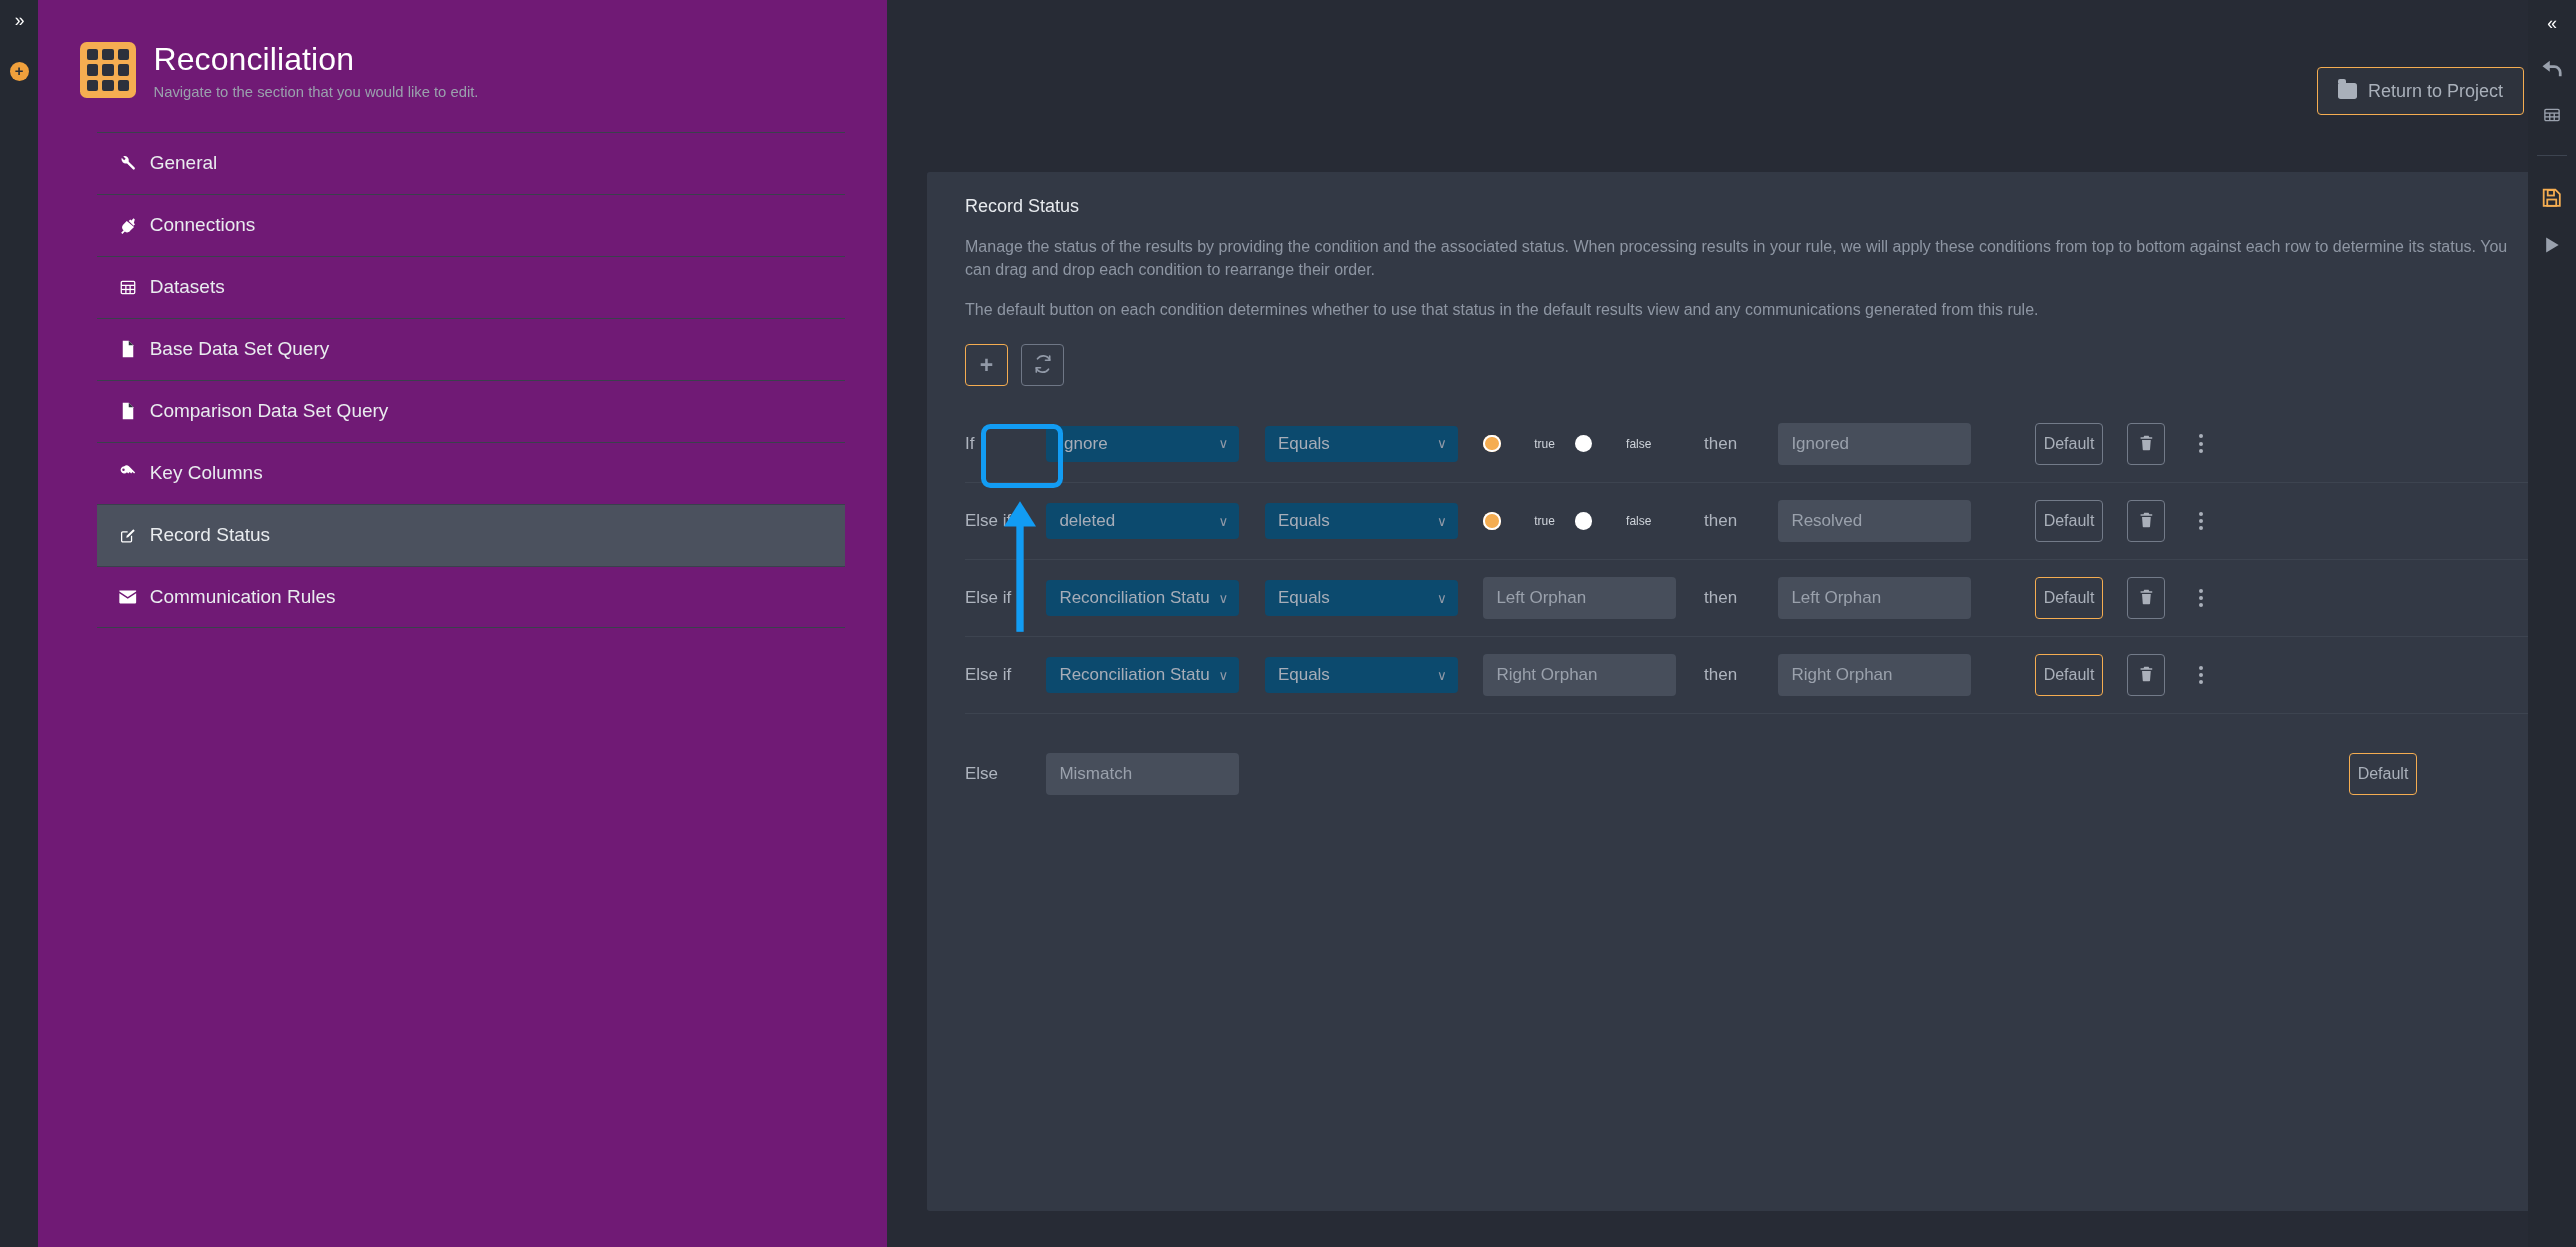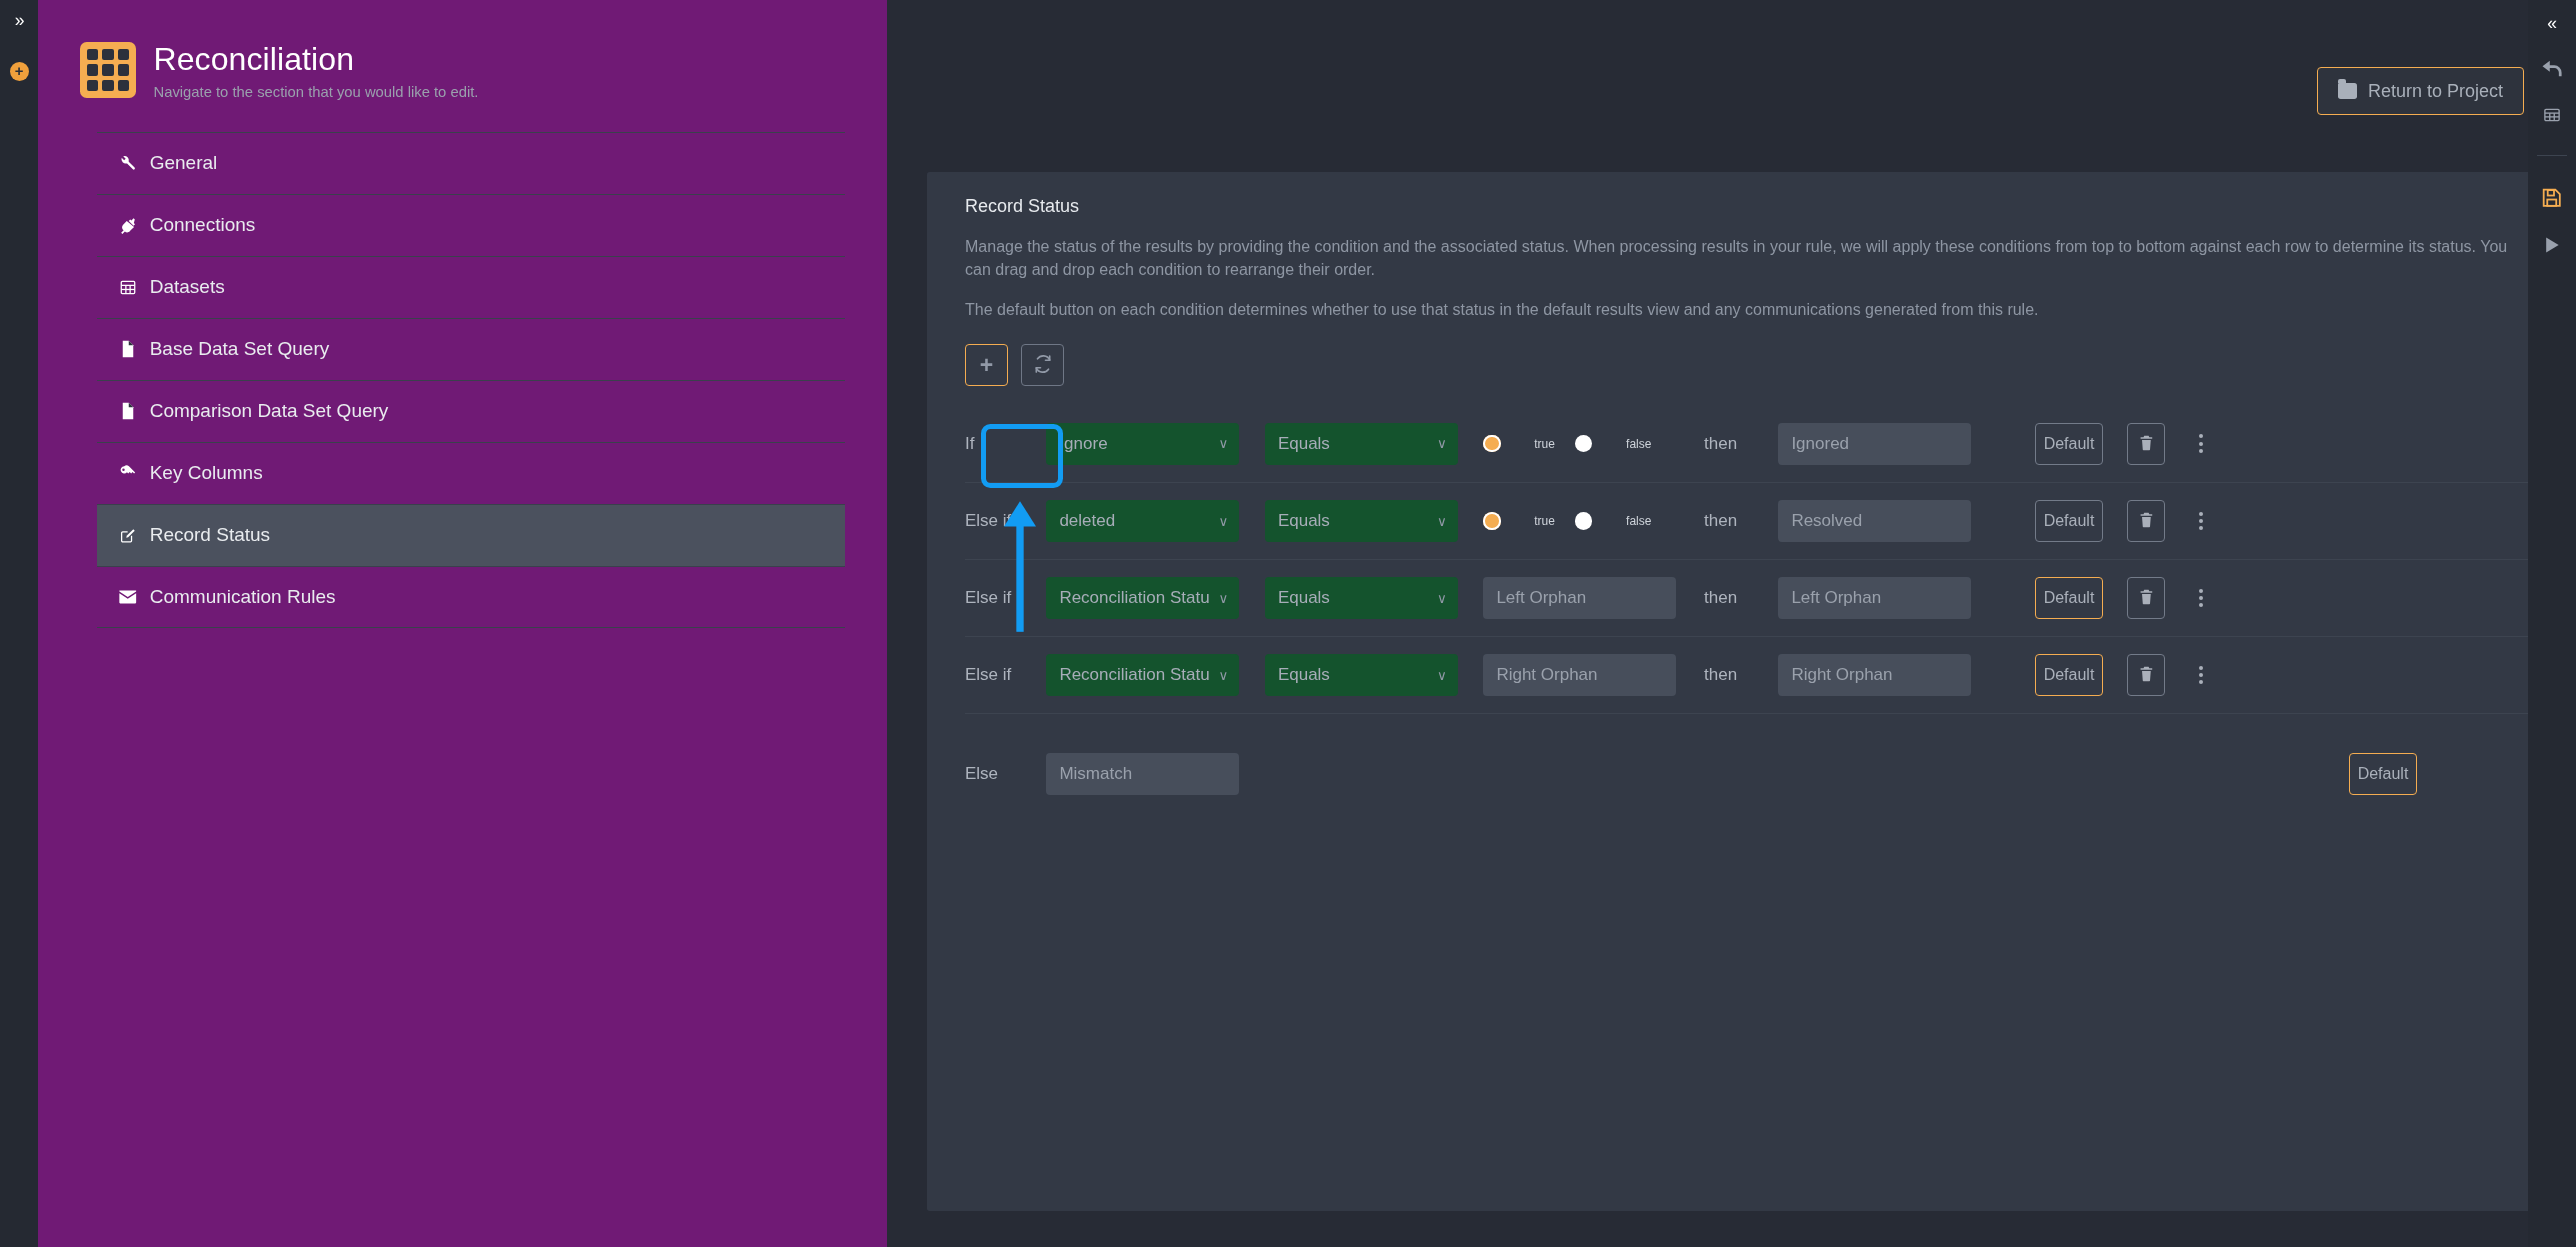--- a/index.html
+++ b/index.html
@@ -103,22 +103,22 @@
     height: 77px;
     border-top: 0.7px solid #3d4450;
     position: relative;
   }
   .row:first-child { border-top: none; }
   .lbl-cond {
     width: 81px; flex: 0 0 81px;
     color: #aeb4be; font-size: 17px;
   }
   .sel {
-    width: 193px; flex: 0 0 193px; height: 42px;
-    background: #14532d; border-radius: 4px;
+    width: 193px; flex: 0 0 193px; height: 36px;
+    background: #0c4a6e; border-radius: 4px;
     display: flex; align-items: center; justify-content: space-between;
     padding: 0 10.7px 0 13.4px; margin-right: 25.5px;
     color: #a7adb8; font-size: 17px; cursor: pointer;
     overflow: hidden; white-space: nowrap;
   }
   .sel .txt { overflow: hidden; text-overflow: clip; white-space: nowrap; }
   .caret { color: #9199a7; font-size: 13.4px; flex: 0 0 auto; margin-left: 5.4px; }
 
   .txtbox {
     width: 193px; flex: 0 0 193px; height: 42px;

